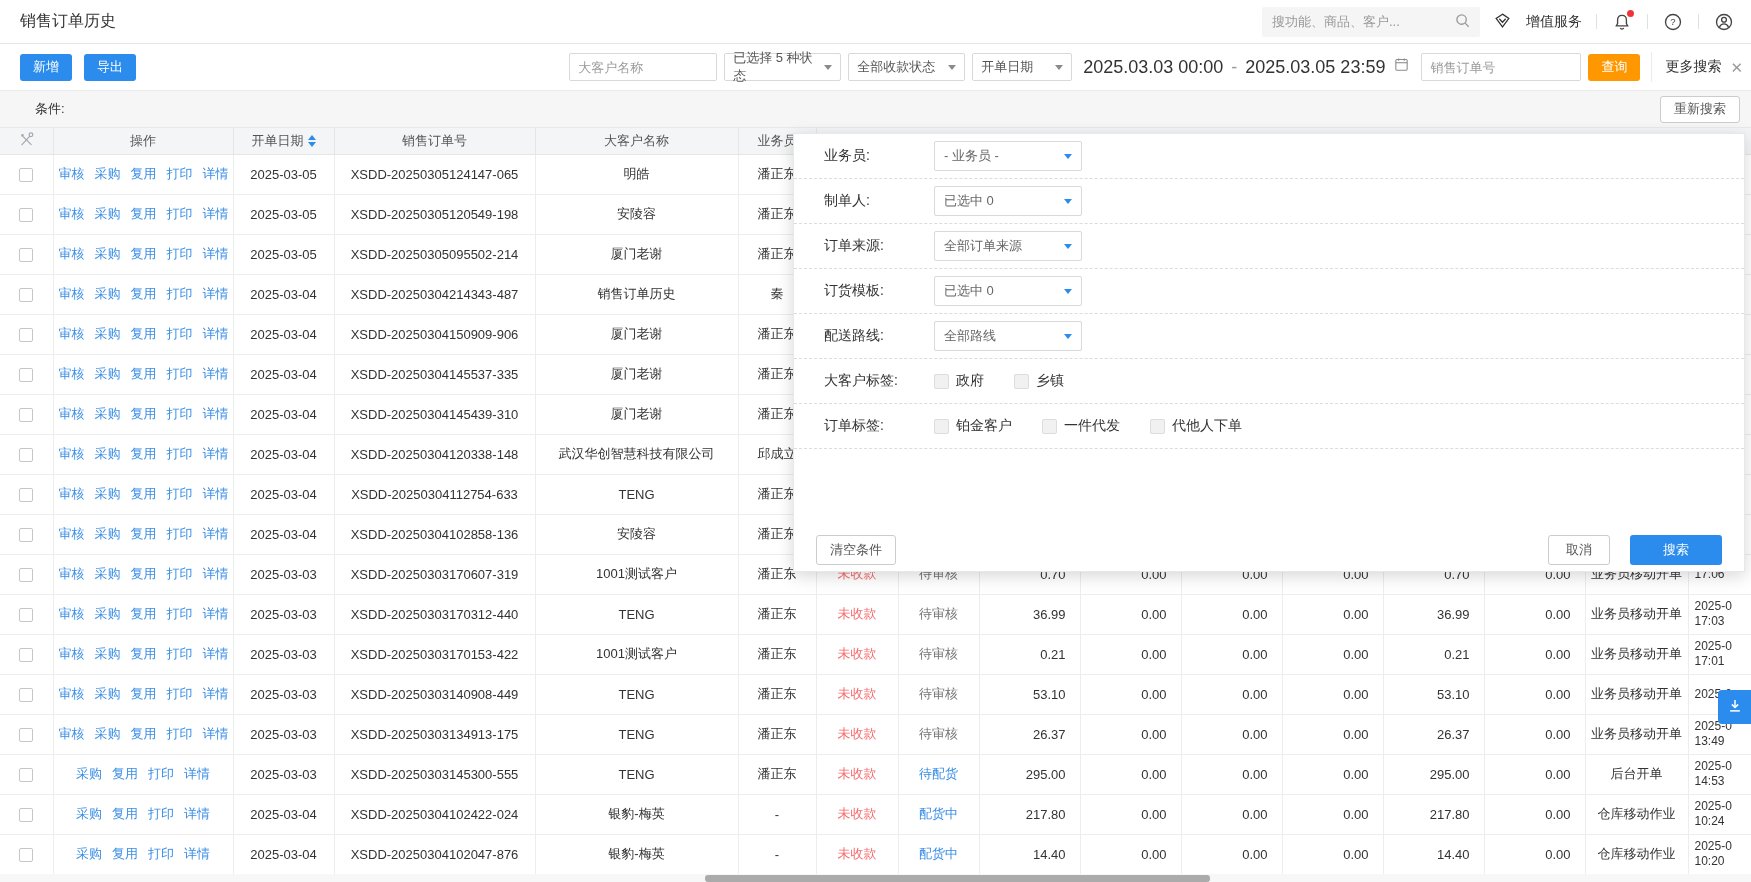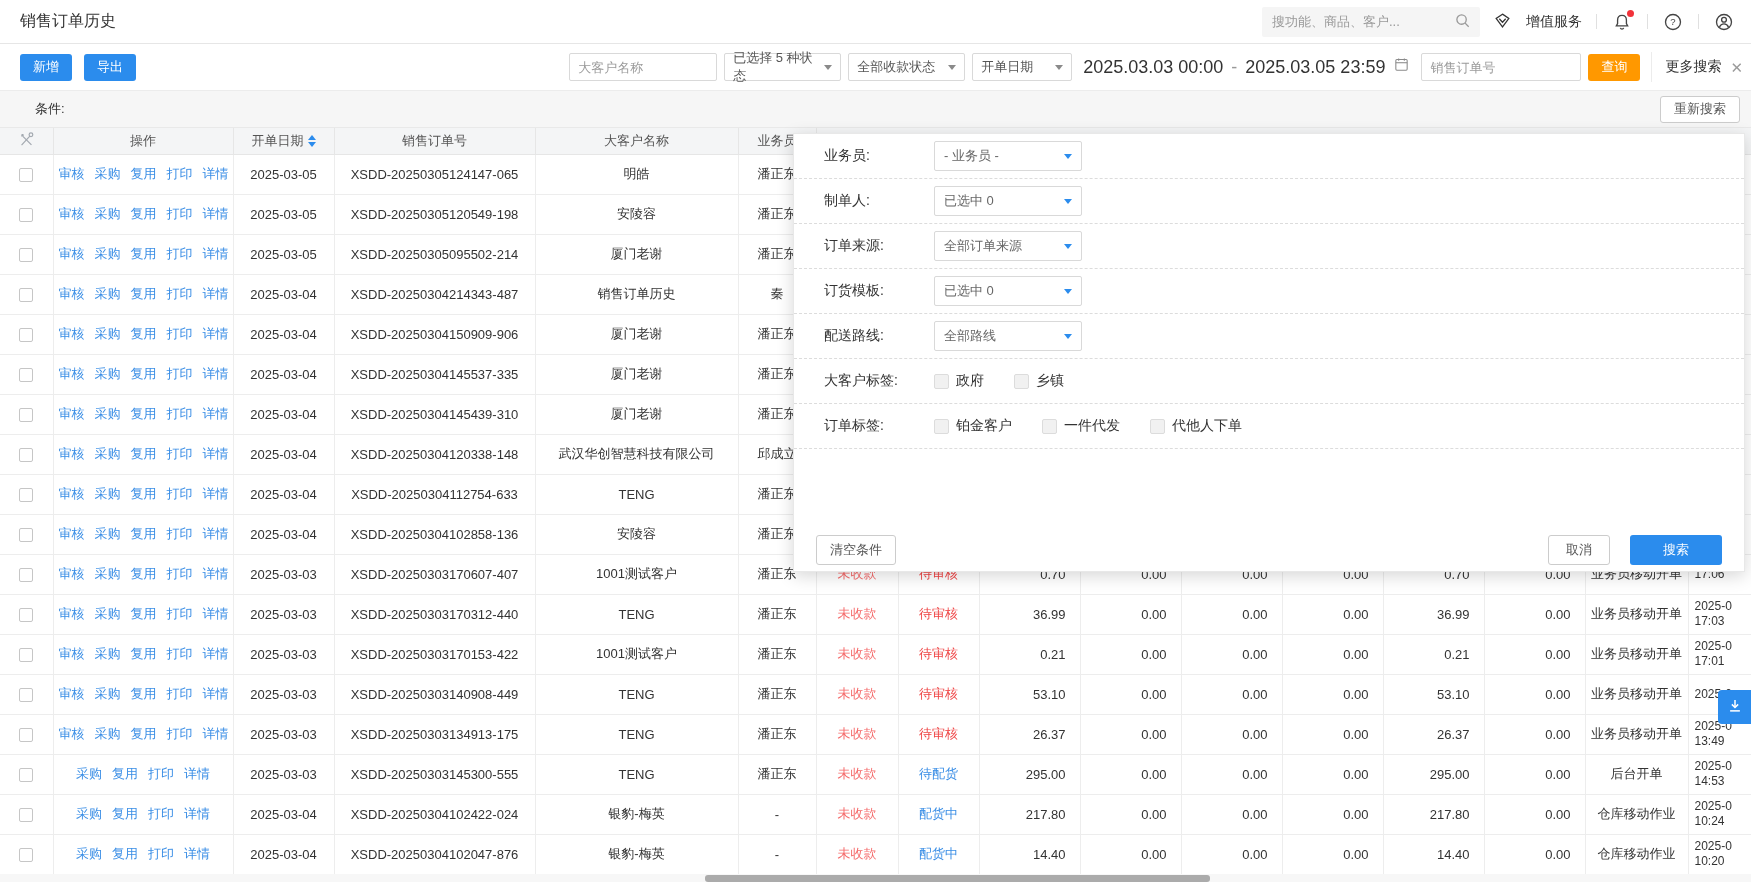--- a/index.html
+++ b/index.html
@@ -56,21 +56,21 @@
   table { border-collapse:collapse; table-layout:fixed; width:1780px; font-size:13px; }
   th { background:#f4f5f6; border:1px solid #e6e6e6; border-top:none; height:26px; font-weight:400;
     color:#555; text-align:center; overflow:hidden; white-space:nowrap; }
   td { border:1px solid #ededed; height:40px; text-align:center; overflow:hidden; white-space:nowrap;
     color:#333; background:#fff; }
   tr td:first-child, tr th:first-child { border-left:none; }
   .op { color:#3a8ee6; margin:0 5px; cursor:pointer; }
   .cb { display:inline-block; width:14px; height:14px; border:1px solid #c6c6c6; border-radius:2px;
     background:#fff; vertical-align:middle; cursor:pointer; }
   .red { color:#f56c6c;text-align:center; }
-  .st-green { color:#ef4444; }
+  .st-green { color:#737373; }
   .st-blue { color:#3a8ee6; }
   .num { text-align:right; padding-right:14px; }
   .dt-cell { text-align:left; padding-left:6px; font-size:12px; line-height:15px; }
   .sort { display:inline-flex; flex-direction:column; gap:2px; margin-left:4px; vertical-align:middle; cursor:pointer; }
   .sort .up { width:0;height:0;border-left:4px solid transparent;border-right:4px solid transparent;border-bottom:5px solid #2b8ced; }
   .sort .dn { width:0;height:0;border-left:4px solid transparent;border-right:4px solid transparent;border-top:5px solid #2b8ced; }
 
   
   #filter-panel { position:absolute; left:793px; top:133px; width:952px; height:439px; background:#fff;
     border:1px solid #e8e8e8; box-shadow:0 4px 16px rgba(0,0,0,.16); z-index:20; }
@@ -439,21 +439,21 @@
           <td></td>
           <td class="dt-cell">
             <div></div>
             <div></div>
           </td>
         </tr>
         <tr>
           <td><span class="cb"></span></td>
           <td><span class="op">审核</span><span class="op">采购</span><span class="op">复用</span><span class="op">打印</span><span class="op">详情</span></td>
           <td>2025-03-03</td>
-          <td>XSDD-20250303170607-407</td>
+          <td>XSDD-20250303170607-319</td>
           <td>1001测试客户</td>
           <td>潘正东</td>
           <td class="red">未收款</td>
           <td class="st-green">待审核</td>
           <td class="num">0.70</td>
           <td class="num">0.00</td>
           <td class="num">0.00</td>
           <td class="num">0.00</td>
           <td class="num">0.70</td>
           <td class="num">0.00</td>

